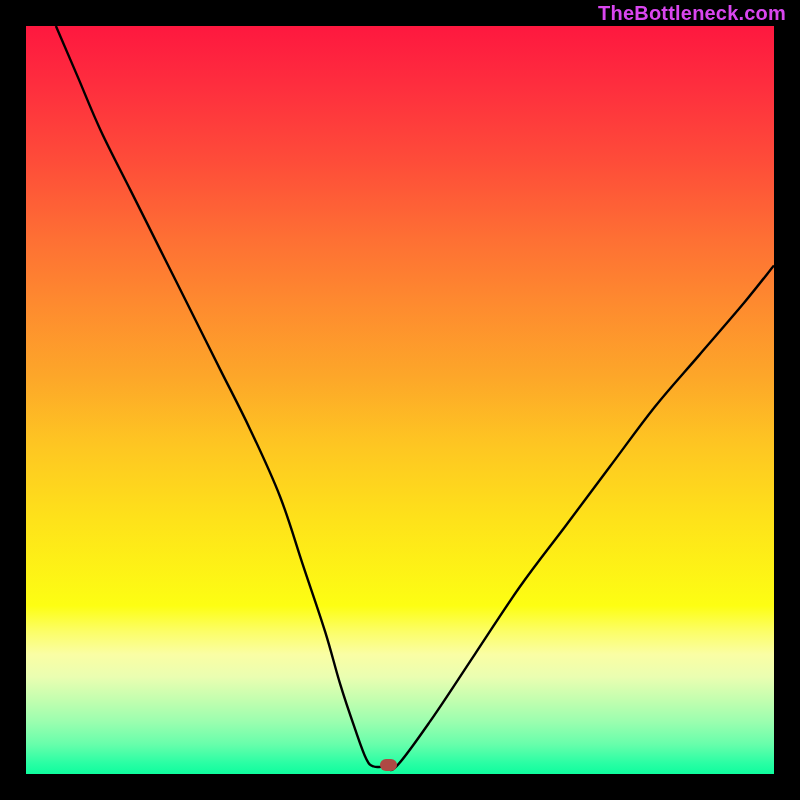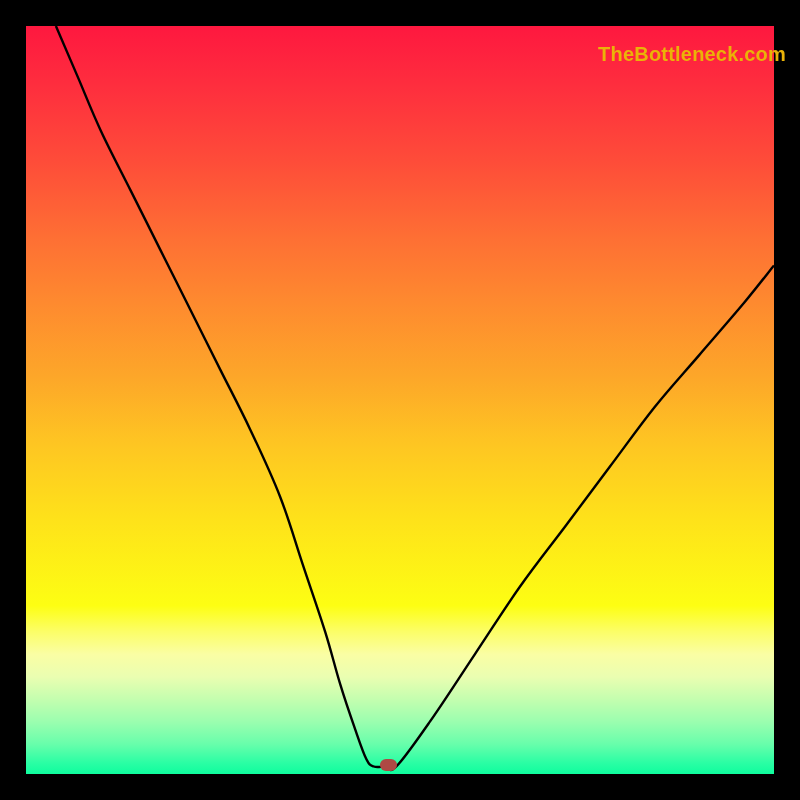--- a/index.html
+++ b/index.html
@@ -57,24 +57,23 @@
     left: 353px;
     top: 732px;
   }
   .watermark {
     position: absolute;
     top: 2px;
     right: 14px;
     font-family: Arial, Helvetica, sans-serif;
     font-size: 20px;
     font-weight: 600;
-    color: #eab308;
+    color: #d946ef;
     letter-spacing: 0.2px;
     white-space: nowrap;
-    margin-top: 41px;
   }
 </style>
 </head>
 <body>
 
 <div class="container">
   <div class="plot-area">
     <svg class="curve" viewBox="0 0 748 748" preserveAspectRatio="none">
       <path d="M 29.9 0.0 C 34.0 9.4, 44.3 33.5, 52.4 52.4 C 60.4 71.2, 65.4 84.5, 74.8 104.7 C 84.2 124.9, 93.9 143.0, 104.7 164.6 C 115.5 186.1, 123.9 202.9, 134.6 224.4 C 145.4 245.9, 153.8 262.7, 164.6 284.2 C 175.3 305.8, 183.7 322.5, 194.5 344.1 C 205.3 365.6, 213.6 381.0, 224.4 403.9 C 235.2 426.8, 244.9 447.0, 254.3 471.2 C 263.7 495.5, 268.7 514.3, 276.8 538.6 C 284.8 562.8, 292.5 584.3, 299.2 605.9 C 305.9 627.4, 308.8 640.7, 314.2 658.2 C 319.5 675.7, 324.4 689.7, 329.1 703.1 C 333.8 716.6, 337.0 726.3, 340.3 733.0 C 343.7 739.8, 344.5 739.2, 347.8 740.5 C 351.2 741.9, 355.0 740.5, 359.0 740.5 C 363.1 740.5, 362.2 748.6, 370.3 740.5 C 378.3 732.4, 389.8 715.8, 403.9 695.6 C 418.1 675.4, 432.6 652.6, 448.8 628.3 C 465.0 604.1, 477.5 583.9, 493.7 561.0 C 509.8 538.1, 522.4 522.7, 538.6 501.2 C 554.7 479.6, 567.3 462.9, 583.4 441.3 C 599.6 419.8, 612.2 401.7, 628.3 381.5 C 644.5 361.3, 657.0 348.0, 673.2 329.1 C 689.4 310.3, 704.6 292.9, 718.1 276.8 C 731.5 260.6, 742.6 246.1, 748.0 239.4" fill="none" stroke-width="2.4" stroke="#000000"></path>
     </svg>

